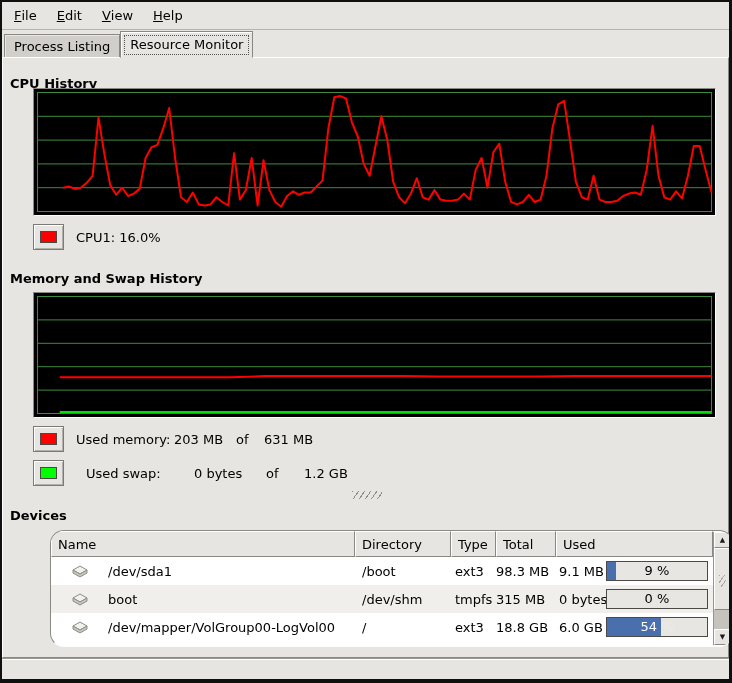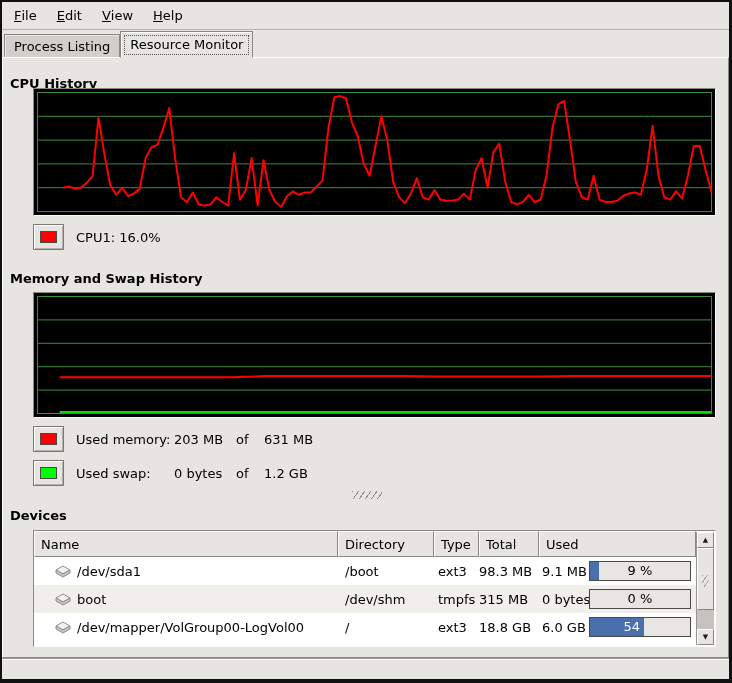--- a/index.html
+++ b/index.html
@@ -49,21 +49,21 @@
   
   .devtable{position:absolute;width:683px;height:117px;background:#ffffff;
     border:1px solid;border-color:#8a8884 #fdfdfd #fdfdfd #8a8884;overflow:hidden;}
   .thead{display:grid;grid-template-columns:304px 96px 45px 60px 157px;height:26px;width:663px;}
   .th{background:#e7e5e2;border:1px solid;border-color:#ffffff #8a8884 #8a8884 #ffffff;
     display:flex;align-items:center;padding:0 6px;overflow:hidden;white-space:nowrap;}
   .trow{display:grid;grid-template-columns:304px 96px 45px 60px 157px;height:28px;width:663px;
     align-items:center;white-space:nowrap;}
   .trow.alt{background:#f1efec;}
   .td{overflow:hidden;}
-  .td.name{padding-left:20px;display:flex;align-items:center;gap:5px;}
+  .td.name{padding-left:20px;display:flex;align-items:center;gap:19px;}
   .td.dir{padding-left:7px;}
   .td.type{padding-left:4px;}
   .td.total{padding-right:5px;}
   .td.used{display:flex;align-items:center;}
   .used-val{width:50px;padding-left:3px;}
   .pbar{position:relative;width:102px;height:20px;border:1px solid #4c4a47;background:#e8e6e3;}
   .pbar-text{position:absolute;left:0;top:0;width:100px;height:18px;line-height:18px;
     text-align:center;font-size:13px;}
   .pbar-fill{position:absolute;left:0;top:0;height:18px;overflow:hidden;background:#4a6fad;}
   .pbar-fill .pbar-text{color:#ffffff;}
@@ -138,35 +138,35 @@
     <div class="legend-row" style="left:30px;top:367px;">
       <div class="swatch-btn">
         <div class="swatch" id="mem-swatch" style="background: rgb(255, 0, 0);"></div>
       </div>
       <span class="mem-label">Used memory:</span>
       <span class="mem-value">203 MB</span>
       <span class="mem-of">of</span>
       <span class="mem-total">631 MB</span>
     </div>
 
-    <div class="legend-row" style="left:30px;top:401px;">
+    <div class="legend-row" style="left:30px;top:401px;gap:10px;">
       <div class="swatch-btn">
         <div class="swatch" id="swap-swatch" style="background: rgb(0, 255, 0);"></div>
       </div>
       <span class="mem-label">Used swap:</span>
       <span class="mem-value">0 bytes</span>
       <span class="mem-of">of</span>
       <span class="mem-total">1.2 GB</span>
     </div>
 
     <div class="grip" style="left:349px;top:433px;"></div>
 
     <div class="frame-title" style="left:7px;top:450px;">Devices</div>
 
-    <div class="devtable" style="left:30px;top:472px;">
+    <div class="devtable" style="left:47px;top:472px;border-radius:14px;">
       <div class="thead">
         <div class="th">Name</div>
         <div class="th">Directory</div>
         <div class="th">Type</div>
         <div class="th">Total</div>
         <div class="th">Used</div>
       </div>
 
       <div id="rows-host">
           <div class="trow">

